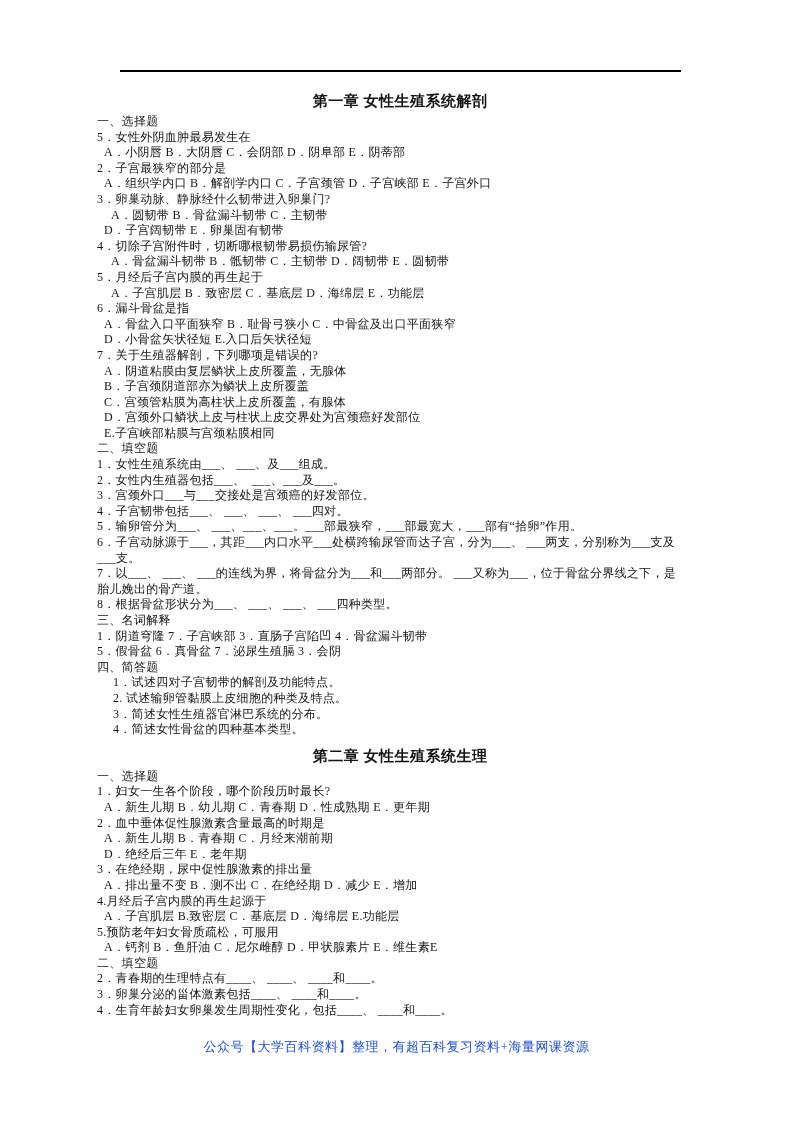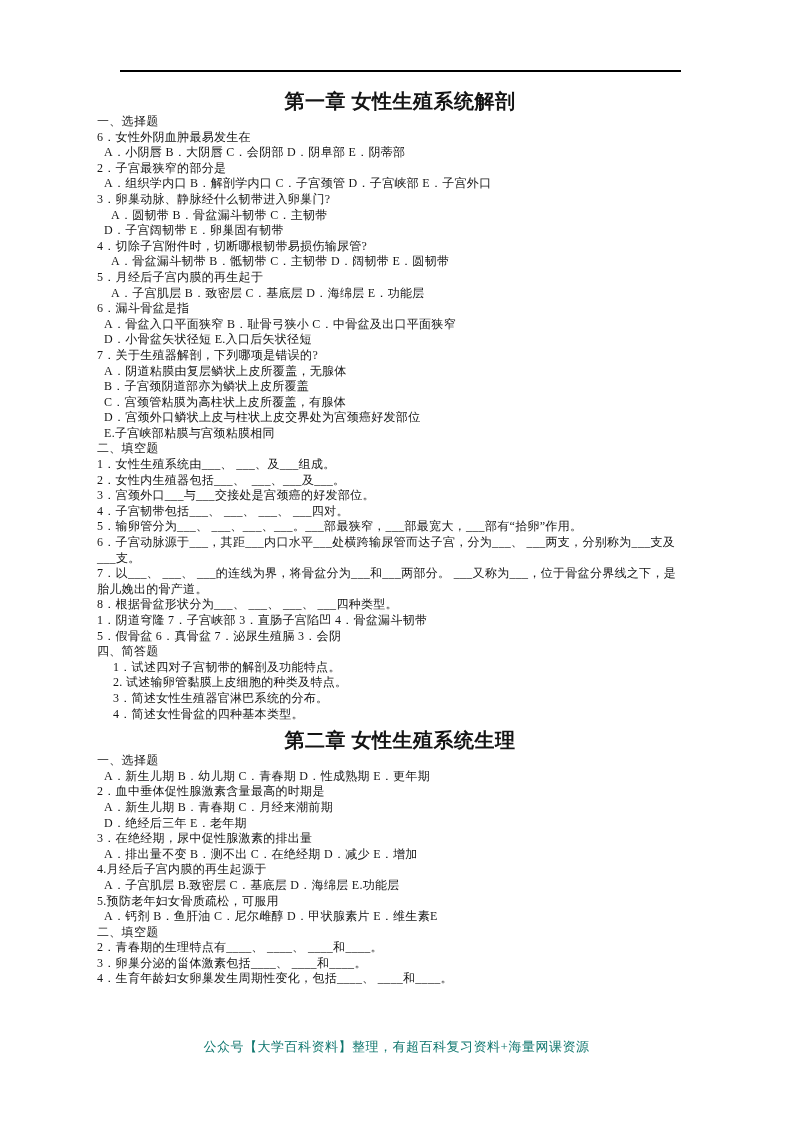--- a/index.html
+++ b/index.html
@@ -17,21 +17,21 @@
     width: 561px; height: 2px;
     background: #000000;
   }
   .content {
     position: absolute;
     left: 97px; top: 91px;
     width: 606px;
   }
   .chapter-title {
     font-weight: bold;
-    font-size: 20px;
+    font-size: 15px;
     line-height: 20px;
     text-align: center;
     margin: 0 0 3px 0;
     letter-spacing: 0.5px;
   }
   .chapter + .chapter .chapter-title { margin-top: 8px; }
   .line {
     font-size: 12px;
     line-height: 15.6px;
     white-space: pre;
@@ -39,34 +39,34 @@
   }
   .opt1 { padding-left: 7px; }
   .opt2 { padding-left: 14px; }
   .item { padding-left: 16px; }
   .footer {
     position: absolute;
     left: 0; top: 1038px;
     width: 100%;
     text-align: center;
     font-size: 13px;
-    color: #0f766e;
+    color: #1d4ed8;
     letter-spacing: 0.5px;
   }
 </style>
 </head>
 <body>
 
 <div class="top-rule"></div>
 
 <div class="content" id="content">
     <section class="chapter">
       <div class="chapter-title">第一章 女性生殖系统解剖</div>
       <div class="line">一、选择题</div>
-      <div class="line">6．女性外阴血肿最易发生在</div>
+      <div class="line">5．女性外阴血肿最易发生在</div>
       <div class="line opt1">A．小阴唇 B．大阴唇 C．会阴部 D．阴阜部 E．阴蒂部</div>
       <div class="line">2．子宫最狭窄的部分是</div>
       <div class="line opt1">A．组织学内口 B．解剖学内口 C．子宫颈管 D．子宫峡部 E．子宫外口</div>
       <div class="line">3．卵巢动脉、静脉经什么韧带进入卵巢门?</div>
       <div class="line opt2">A．圆韧带 B．骨盆漏斗韧带 C．主韧带</div>
       <div class="line opt1">D．子宫阔韧带 E．卵巢固有韧带</div>
       <div class="line">4．切除子宫附件时，切断哪根韧带易损伤输尿管?</div>
       <div class="line opt2">A．骨盆漏斗韧带 B．骶韧带 C．主韧带 D．阔韧带 E．圆韧带</div>
       <div class="line">5．月经后子宫内膜的再生起于</div>
       <div class="line opt2">A．子宫肌层 B．致密层 C．基底层 D．海绵层 E．功能层</div>
@@ -83,31 +83,33 @@
       <div class="line">1．女性生殖系统由___、 ___、及___组成。</div>
       <div class="line">2．女性内生殖器包括___、  ___、___及___。</div>
       <div class="line">3．宫颈外口___与___交接处是宫颈癌的好发部位。</div>
       <div class="line">4．子宫韧带包括___、 ___、 ___、 ___四对。</div>
       <div class="line">5．输卵管分为___、 ___、___、___。___部最狭窄，___部最宽大，___部有“拾卵”作用。</div>
       <div class="line">6．子宫动脉源于___，其距___内口水平___处横跨输尿管而达子宫，分为___、 ___两支，分别称为___支及</div>
       <div class="line">___支。</div>
       <div class="line">7．以___、 ___、 ___的连线为界，将骨盆分为___和___两部分。 ___又称为___，位于骨盆分界线之下，是</div>
       <div class="line">胎儿娩出的骨产道。</div>
       <div class="line">8．根据骨盆形状分为___、 ___、 ___、 ___四种类型。</div>
+      <div class="line">三、名词解释</div>
       <div class="line">1．阴道穹隆 7．子宫峡部 3．直肠子宫陷凹 4．骨盆漏斗韧带</div>
       <div class="line">5．假骨盆 6．真骨盆 7．泌尿生殖膈 3．会阴</div>
       <div class="line">四、简答题</div>
       <div class="line item">1．试述四对子宫韧带的解剖及功能特点。</div>
       <div class="line item">2. 试述输卵管黏膜上皮细胞的种类及特点。</div>
       <div class="line item">3．简述女性生殖器官淋巴系统的分布。</div>
       <div class="line item">4．简述女性骨盆的四种基本类型。</div>
     </section>
     <section class="chapter">
       <div class="chapter-title">第二章 女性生殖系统生理</div>
       <div class="line">一、选择题</div>
+      <div class="line">1．妇女一生各个阶段，哪个阶段历时最长?</div>
       <div class="line opt1">A．新生儿期 B．幼儿期 C．青春期 D．性成熟期 E．更年期</div>
       <div class="line">2．血中垂体促性腺激素含量最高的时期是</div>
       <div class="line opt1">A．新生儿期 B．青春期 C．月经来潮前期</div>
       <div class="line opt1">D．绝经后三年 E．老年期</div>
       <div class="line">3．在绝经期，尿中促性腺激素的排出量</div>
       <div class="line opt1">A．排出量不变 B．测不出 C．在绝经期 D．减少 E．增加</div>
       <div class="line">4.月经后子宫内膜的再生起源于</div>
       <div class="line opt1">A．子宫肌层 B.致密层 C．基底层 D．海绵层 E.功能层</div>
       <div class="line">5.预防老年妇女骨质疏松，可服用</div>
       <div class="line opt1">A．钙剂 B．鱼肝油 C．尼尔雌醇 D．甲状腺素片 E．维生素E</div>

